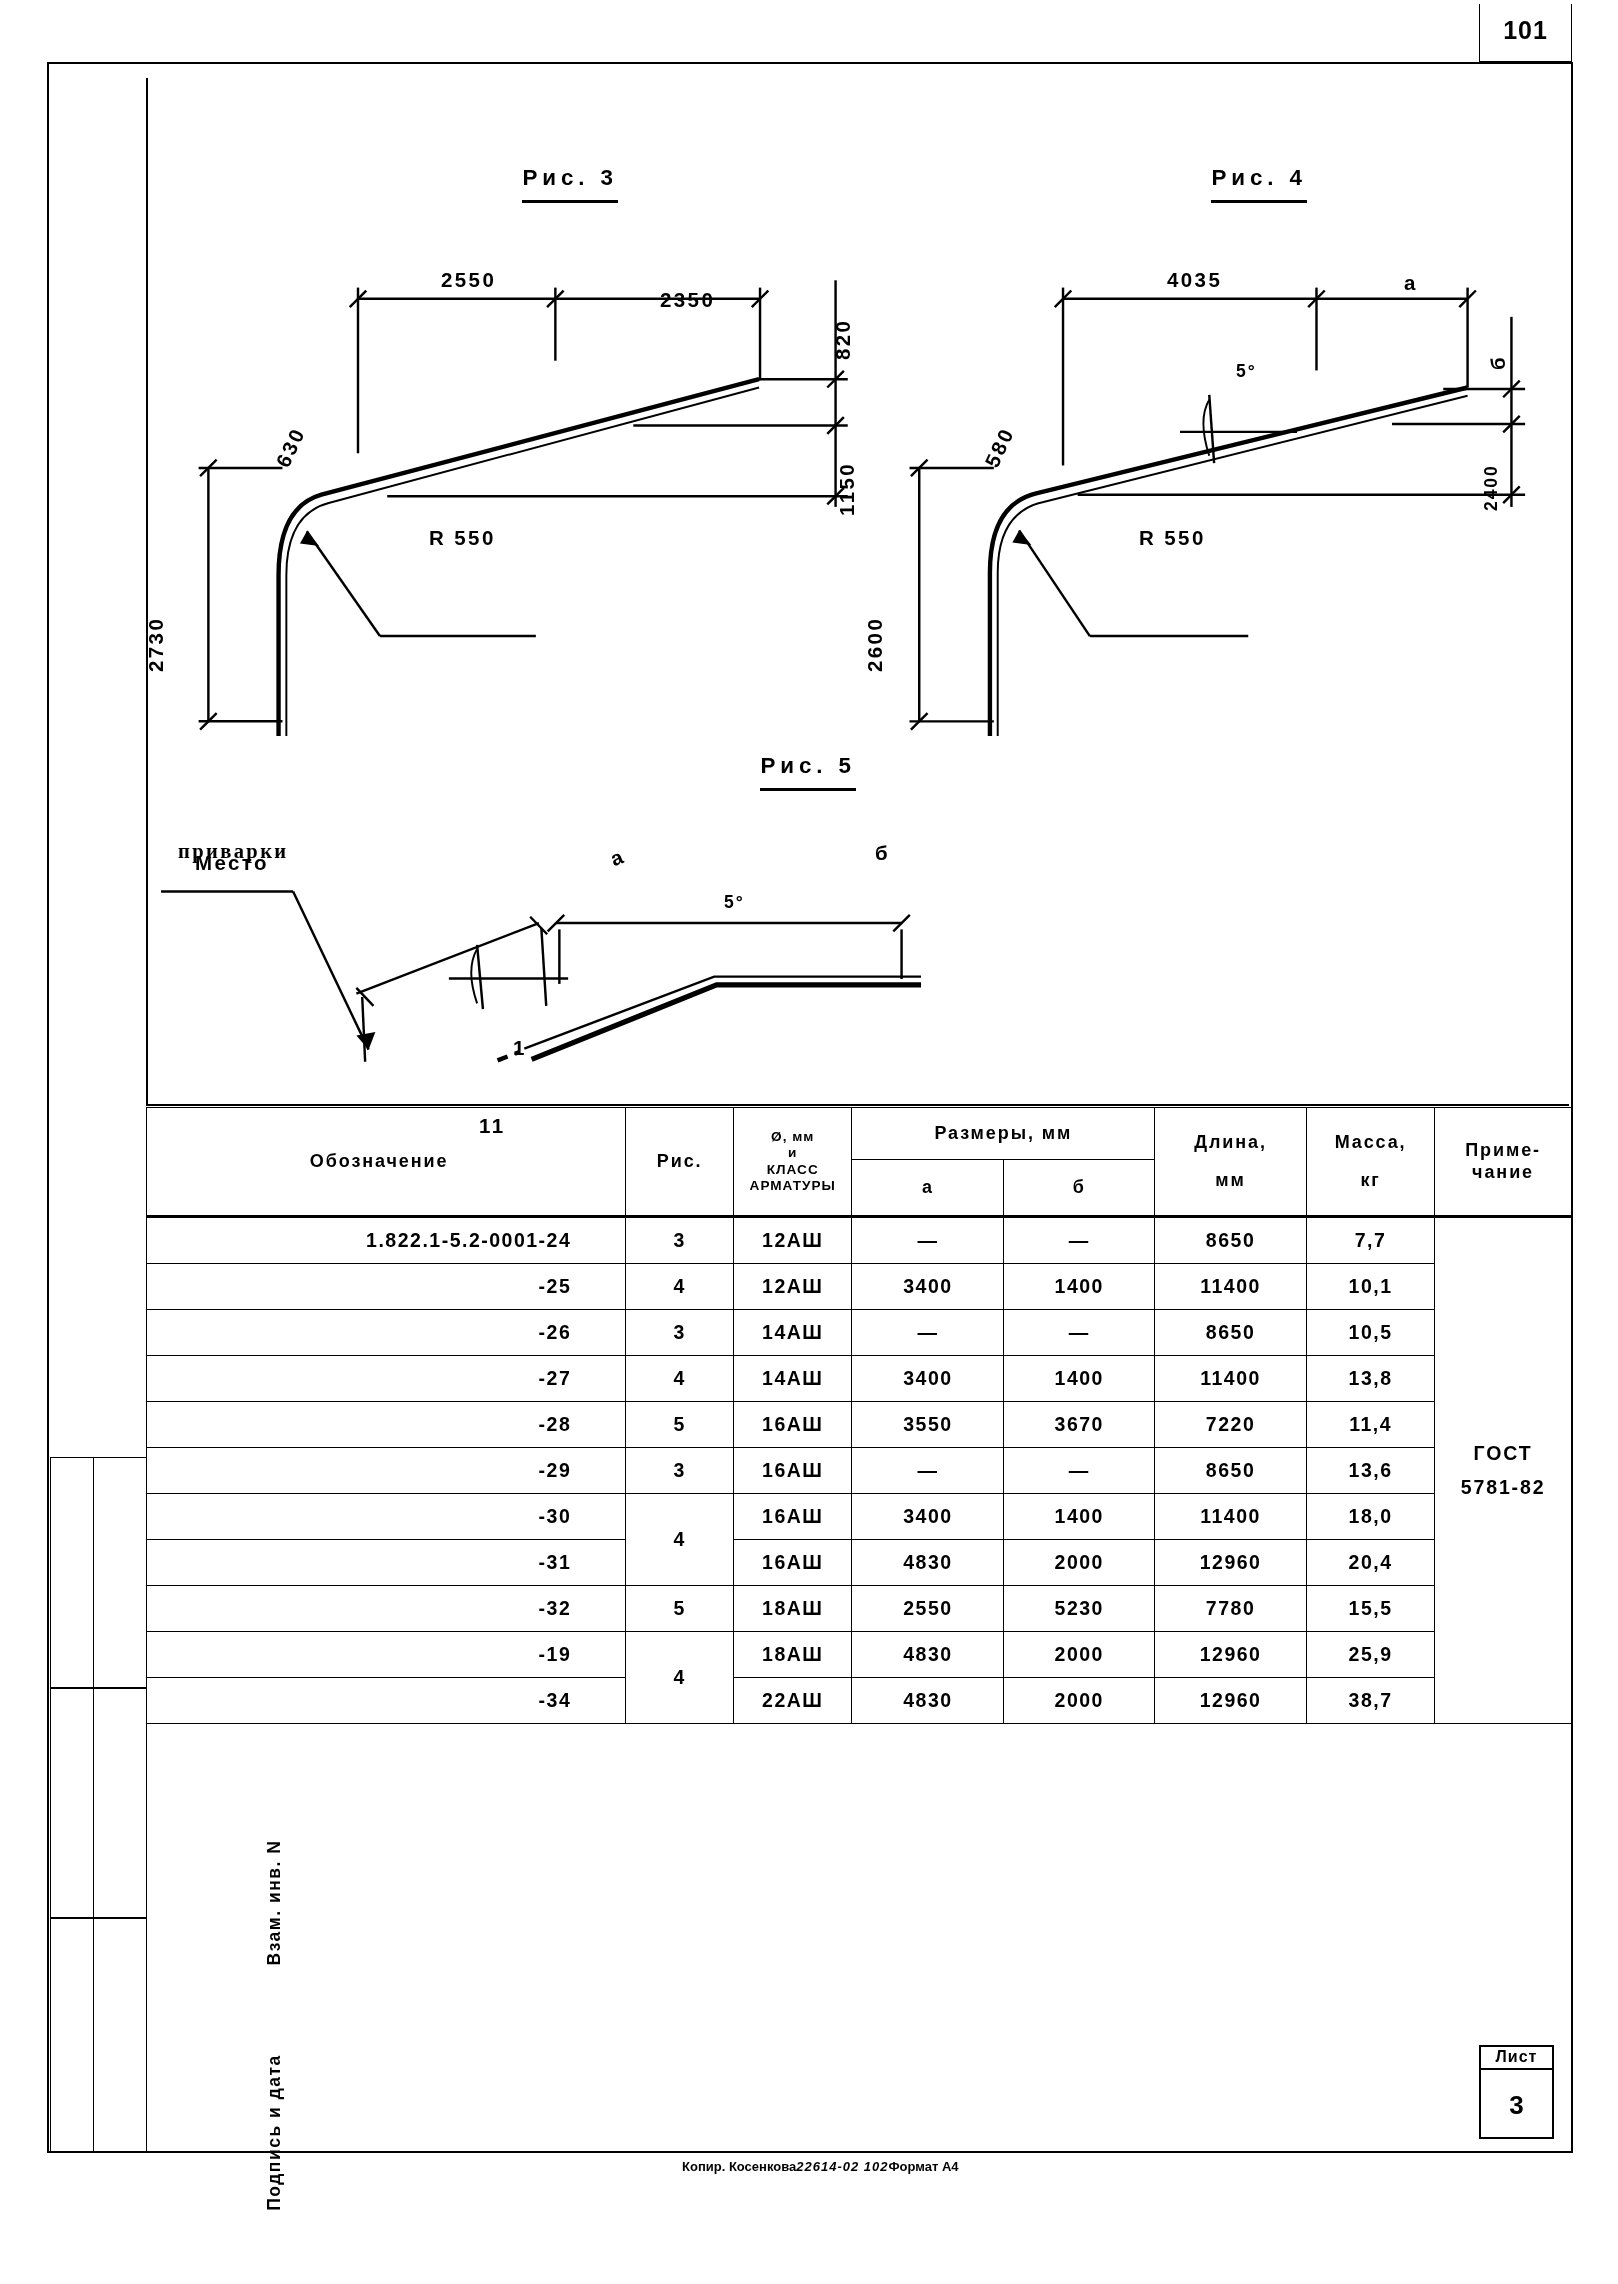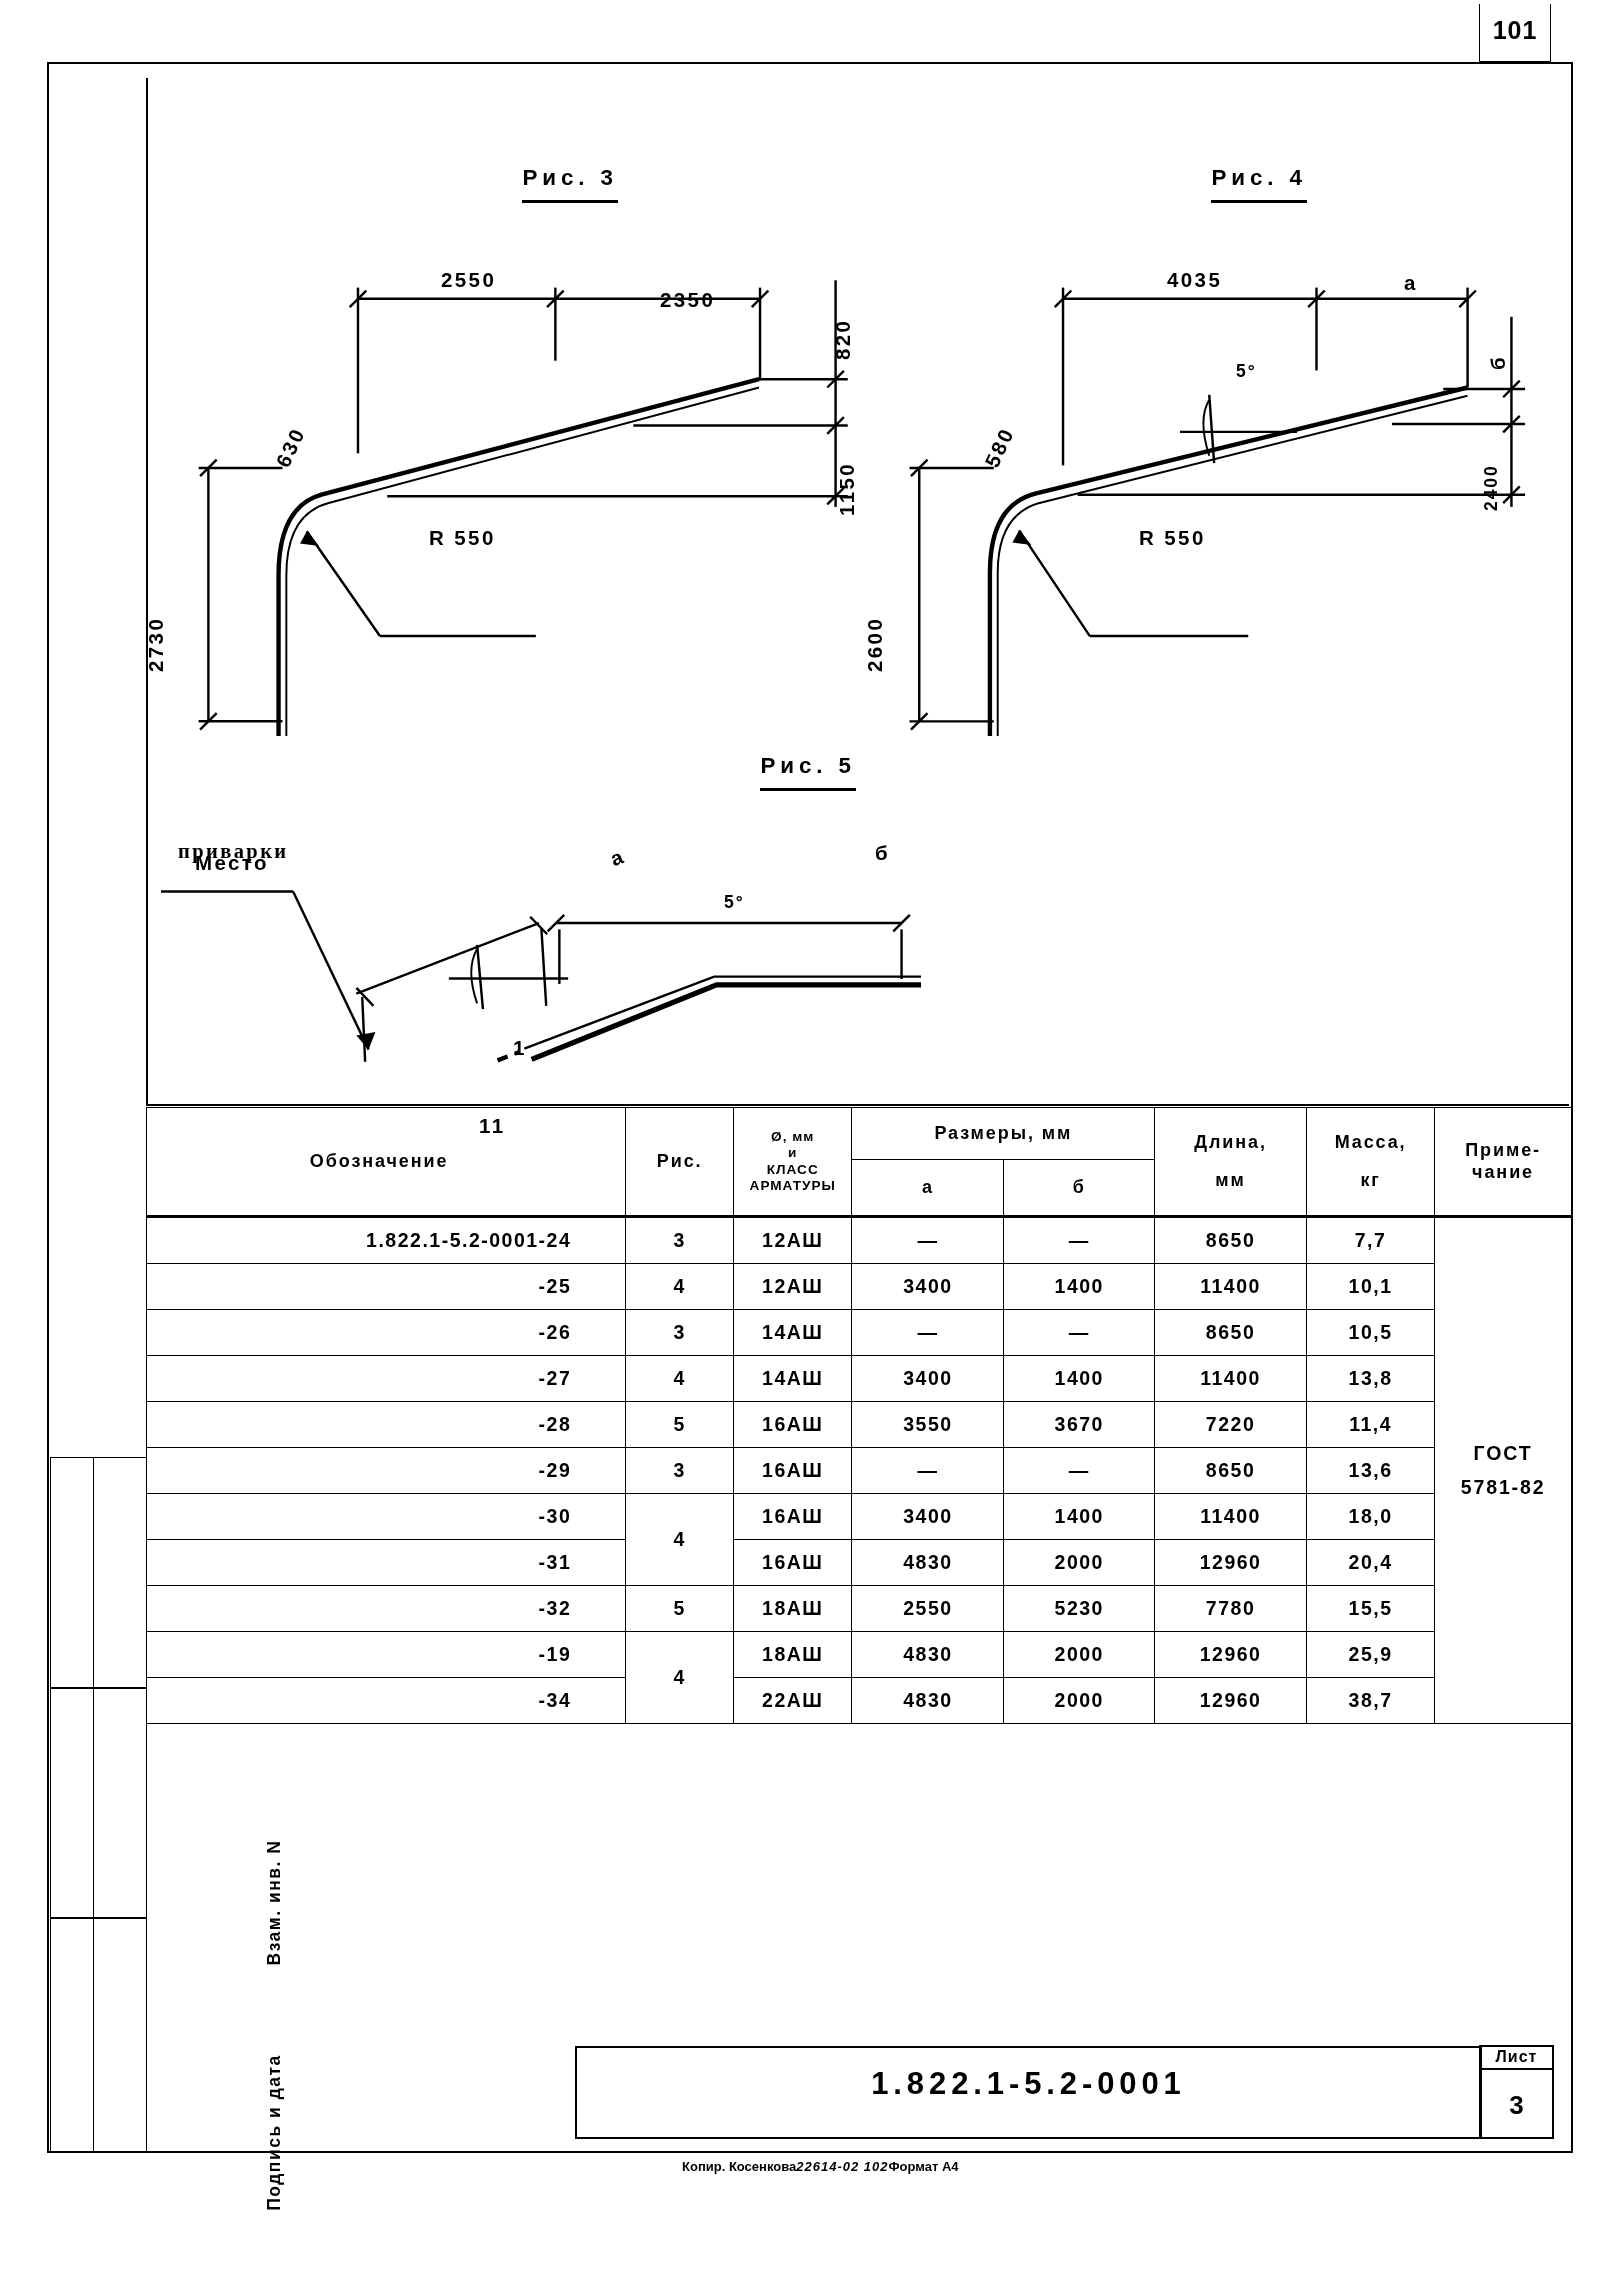--- a/index.html
+++ b/index.html
@@ -10,21 +10,21 @@
   .sheet{position:absolute;inset:0;}
 
   
   .abs{position:absolute;}
   .txt{position:absolute;white-space:pre;color:#000;
        font-family:"Liberation Sans", sans-serif;font-weight:bold;
        letter-spacing:1.5px;}
   .rot90{transform:rotate(-90deg);transform-origin:left bottom;}
 
   
-  #pagenum-box{left:1479px;top:3.9px;width:72px;height:58px;
+  #pagenum-box{left:1479px;top:3.9px;width:93px;height:58px;
      border:1.9px solid #000;border-top:none;box-sizing:border-box;}
   #pagenum-box .v{position:absolute;left:0;right:0;top:11.7px;text-align:center;
      font-size:25px;font-weight:bold;letter-spacing:1px;}
 
   
   #outer-frame{left:47px;top:62px;width:1526px;height:2091px;
      border:2.9px solid #000;box-sizing:border-box;}
   #drawing-area{left:146px;top:78px;width:1423px;height:1028px;
      border:2.4px solid #000;border-top:none;border-right:none;box-sizing:border-box;}
 
@@ -393,23 +393,20 @@
         <div class="vlabel">Подпись и дата</div>
       </div>
     </div>
     <div class="cell" style="top:460px;height:236px;">
       <div class="inner">
         <div class="vlabel">Инв. N подл.</div>
       </div>
     </div>
   </div>
 
-  <div class="abs" id="titleblock">
-    <div class="code">1.822.1-5.2-0001</div>
-  </div>
   <div class="abs" id="tb-list">
     <div class="lbl">Лист</div>
     <div class="val">3</div>
   </div>
 
   <div class="txt" id="footline" style="font-size:13px;letter-spacing:0px;">
     <span>Копир. Косенкова</span><span class="ital">22614-02 102</span><span>Формат А4</span>
   </div>
 
 </div>

